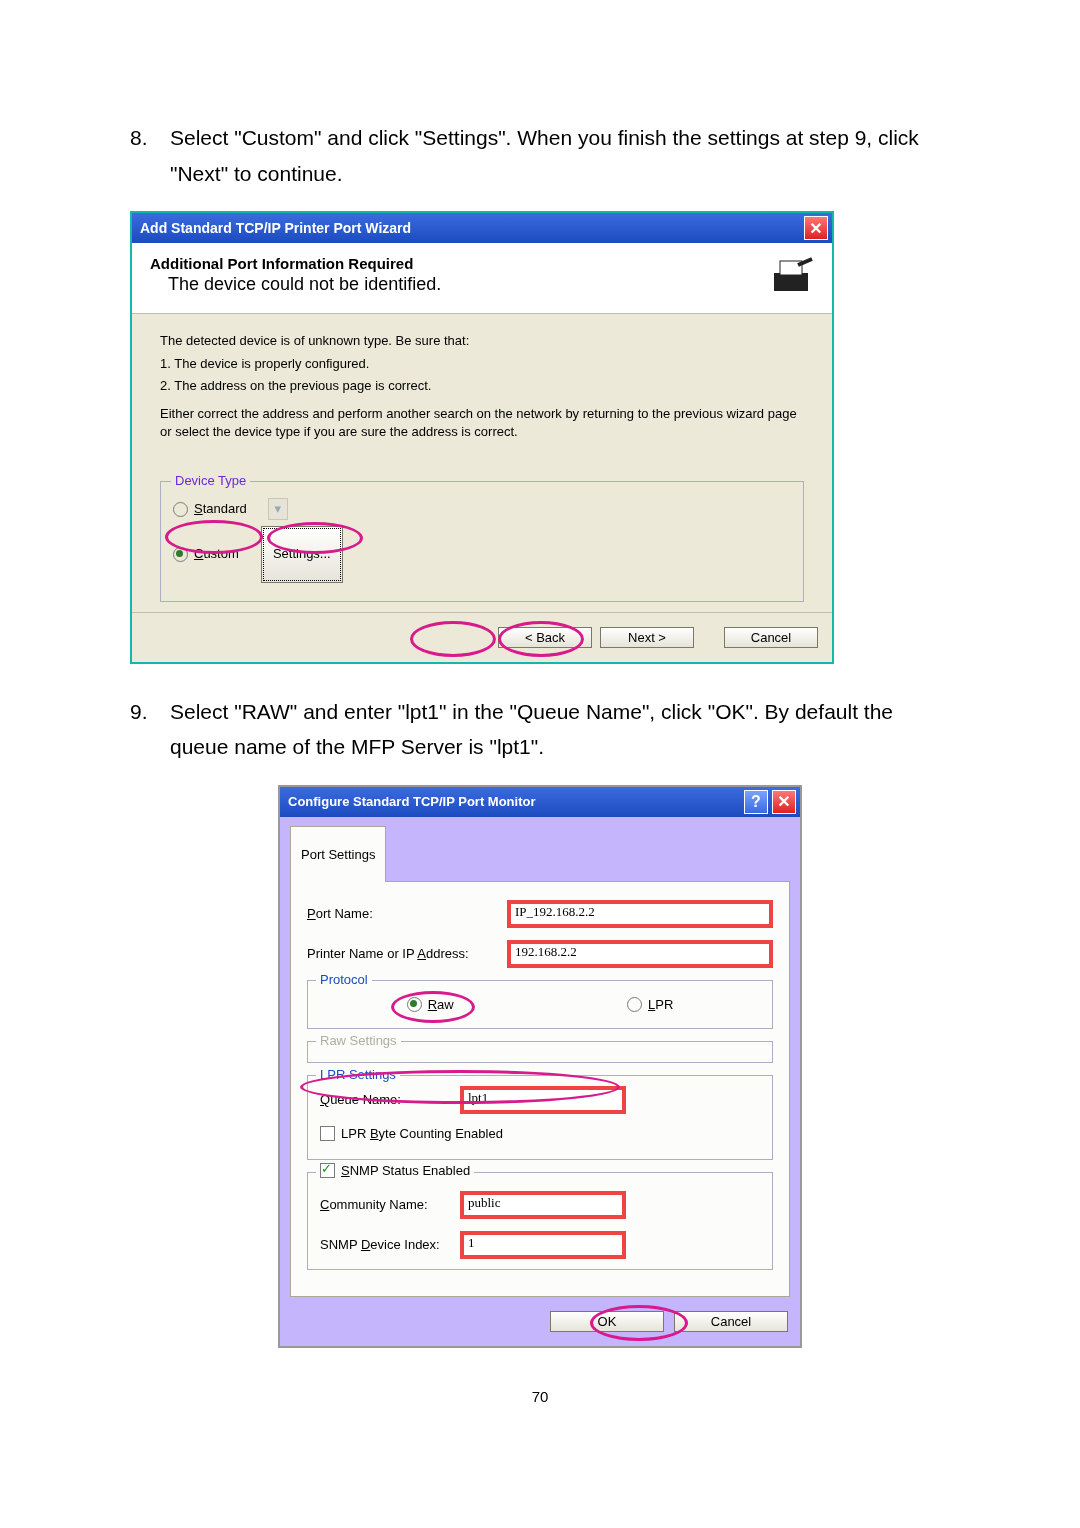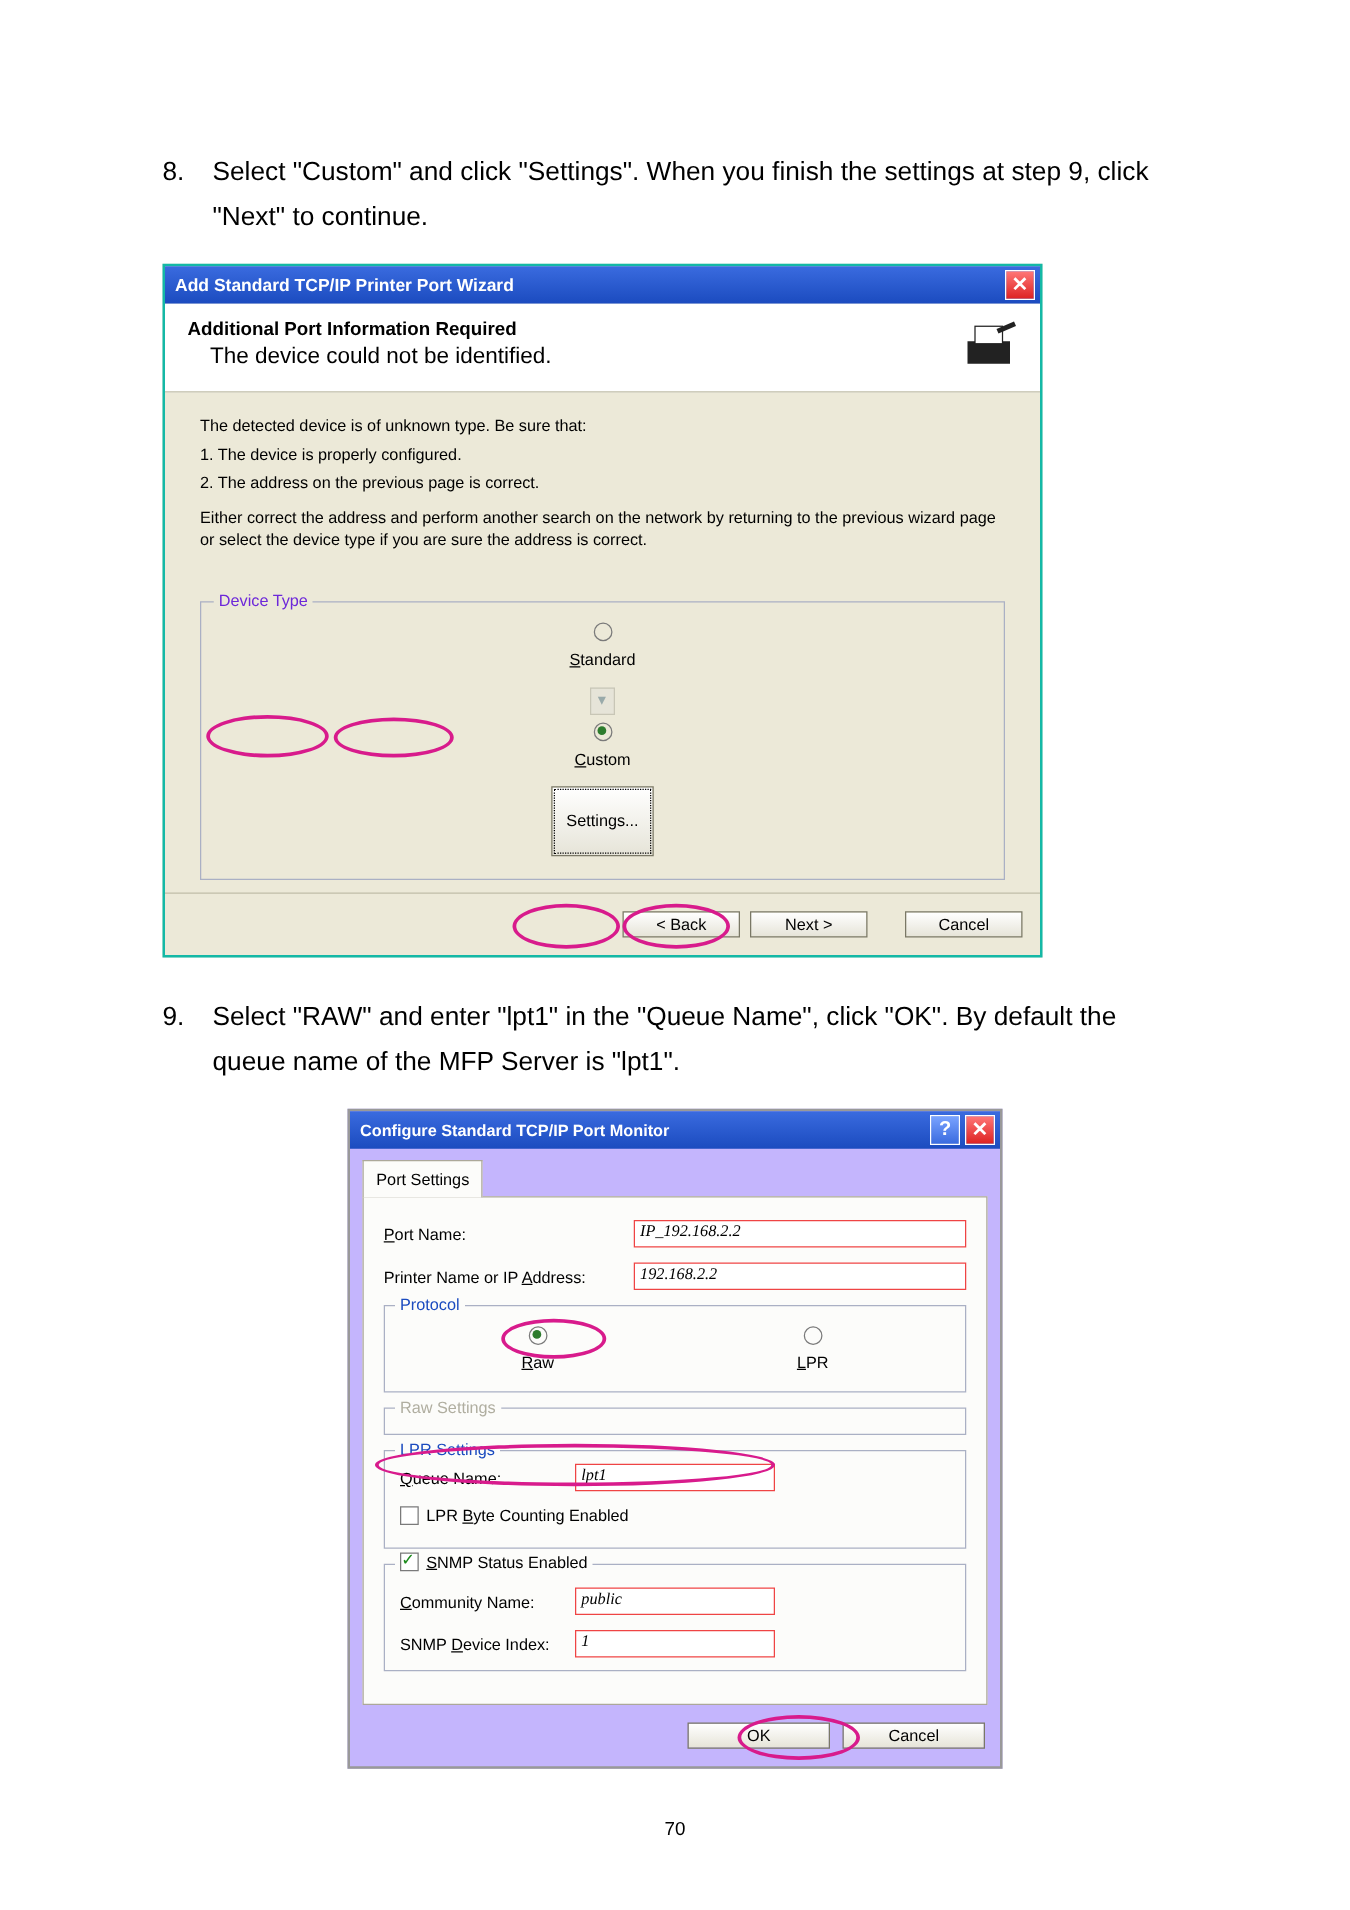--- a/index.html
+++ b/index.html
@@ -100,21 +100,20 @@
     background: #ece9d8;
     padding: 0 4px;
     color: #6d28d9;
     font-size: 13px;
   }
   .radio-row {
     display: flex;
     align-items: center;
     gap: 6px;
     margin: 6px 0;
-    flex-direction: column;
   }
   .radio {
     width: 13px; height: 13px; border: 1px solid #7a7a7a; border-radius: 50%;
     position: relative; flex-shrink: 0;
   }
   .radio.selected::after {
     content: ""; width: 7px; height: 7px; background: #2d7c2d; border-radius: 50%;
     position: absolute; top: 2px; left: 2px;
   }
   .checkbox {
@@ -176,45 +175,44 @@
     font-size: 13px;
   }
   .tabs {
     padding: 8px 10px 0 10px;
   }
   .tab {
     display: inline-block;
     border: 1px solid #aca899;
     border-bottom: none;
     background: #fcfcfa;
-    padding: 7px 10px;
+    padding: 20px 10px;
     font-size: 13px;
     position: relative;
     top: 1px;
   }
   .tab-pane {
     border: 1px solid #aca899;
     background: #fcfcfa;
     padding: 18px 16px 14px 16px;
   }
   .form-row {
     display: flex;
     align-items: center;
     margin-bottom: 12px;
   }
   .form-label { width: 200px; }
   .form-label-short { width: 140px; }
   .input {
-    border: 1px solid #ef4444;
+    border: 4px solid #ef4444;
     background: #fff;
     height: 20px;
     padding: 0 4px;
     font-family: Tahoma;
     font-size: 13px;
-    font-style: italic;
   }
   .input.wide { flex: 1; }
   .input.disabled {
     background: #ece9d8;
     border-color: #c8c6b6;
     color: #b0aea0;
   }
   .group {
     border: 1px solid #aab0c4;
     padding: 10px 12px;

